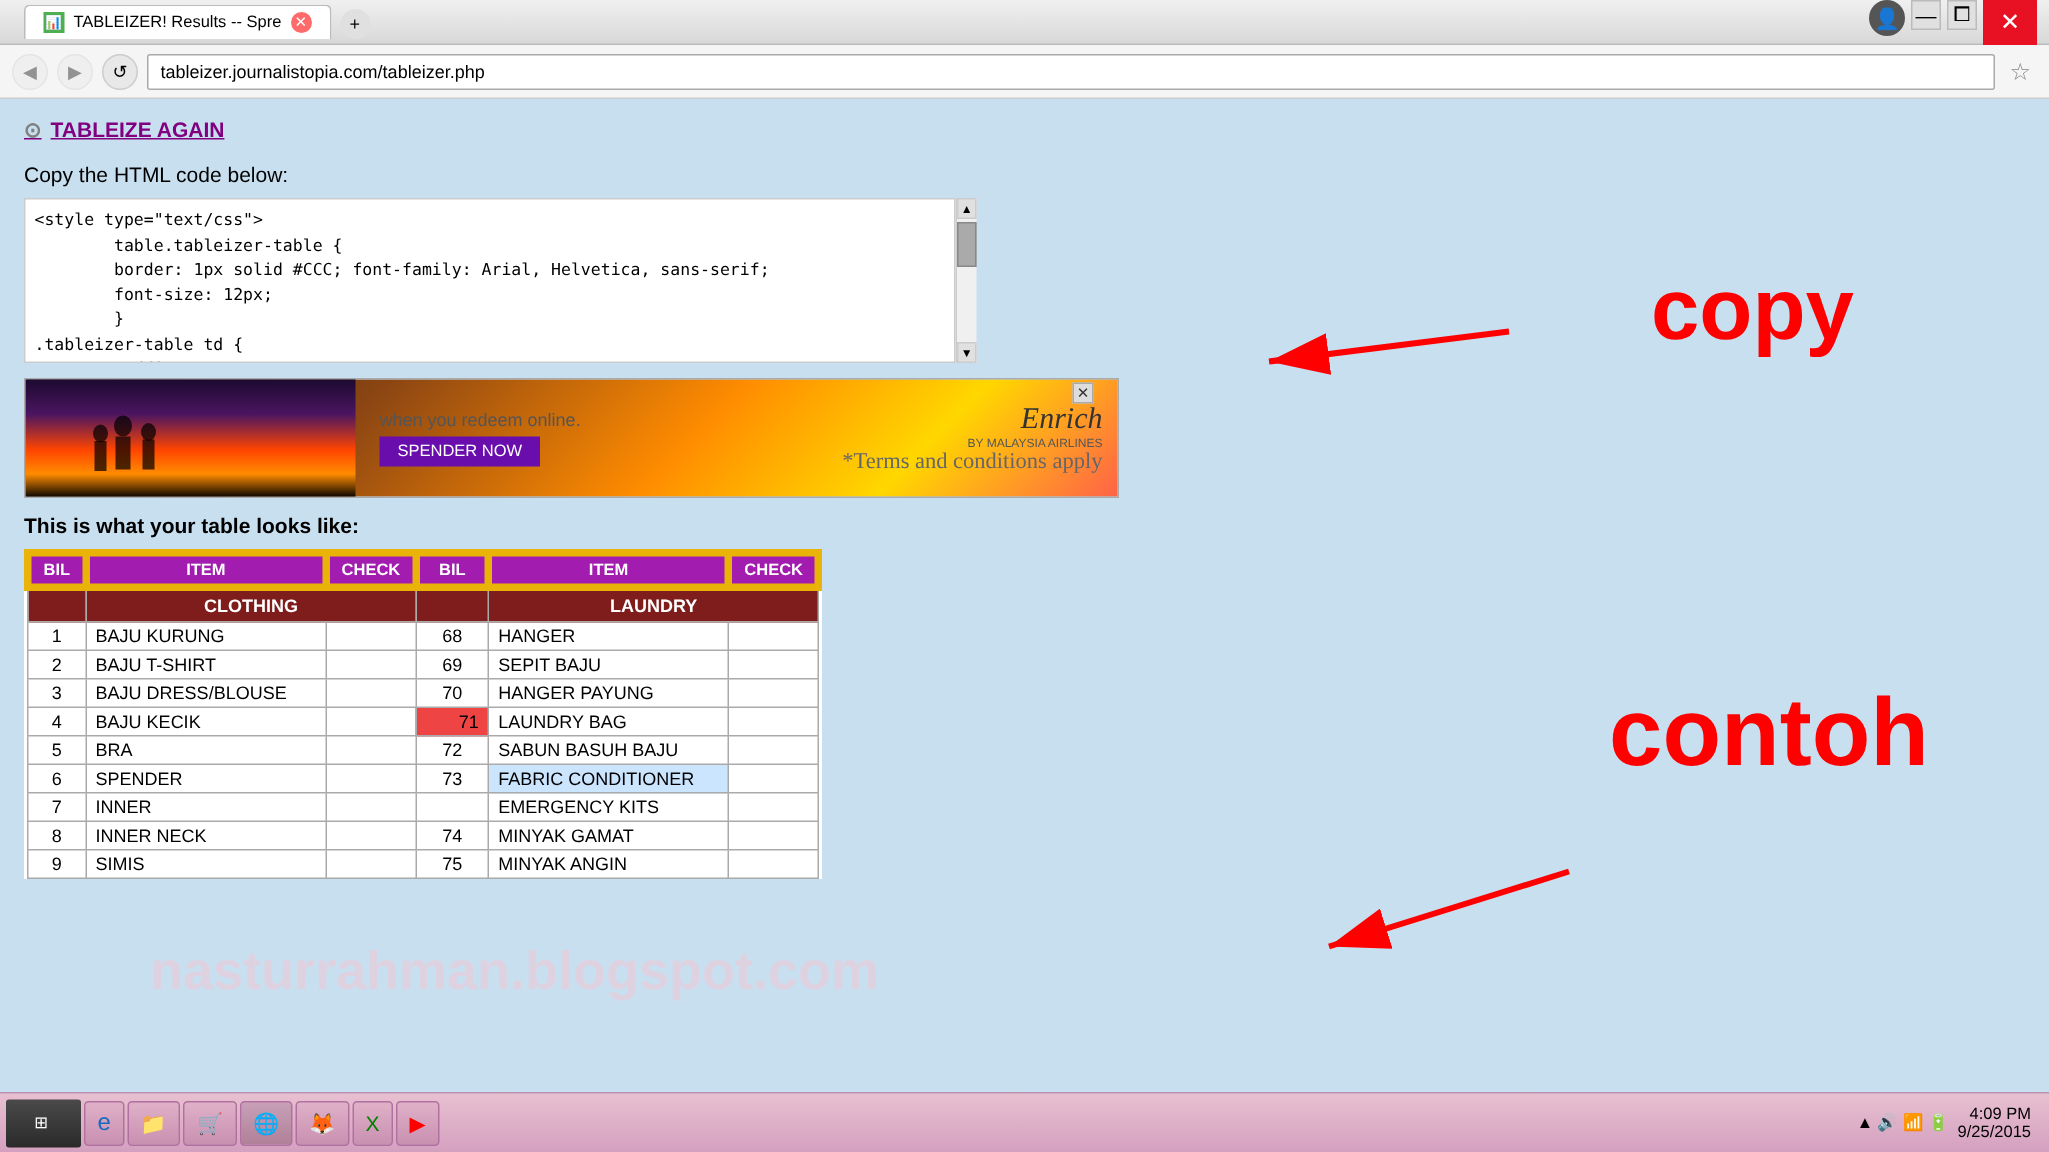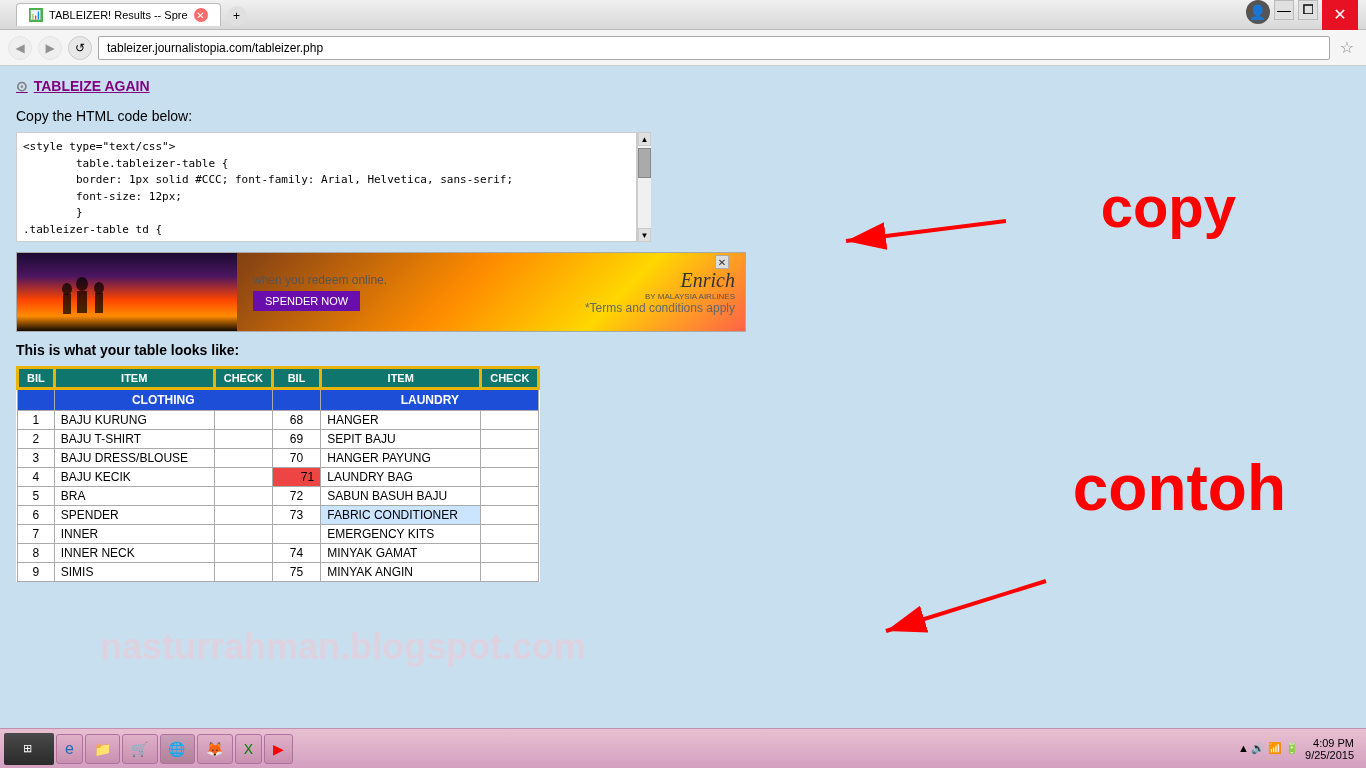--- a/index.html
+++ b/index.html
@@ -36,33 +36,33 @@
     .scrollbar-arrow { width: 100%; height: 14px; background: #e0e0e0; border: 1px solid #ccc; display: flex; align-items: center; justify-content: center; font-size: 8px; cursor: pointer; }
 
     
     .ad-banner { width: 730px; height: 80px; background: linear-gradient(135deg, #2a1a0a 0%, #8B4513 30%, #FF8C00 60%, #FFD700 80%, #FF6347 100%); margin: 10px 0; display: flex; align-items: center; overflow: hidden; position: relative; border: 1px solid #aaa; }
     .ad-sunset { width: 220px; height: 80px; background: linear-gradient(to bottom, #1a0a2e 0%, #4a1560 30%, #FF4500 60%, #FF8C00 80%, #000 100%); position: relative; overflow: hidden; }
     .ad-silhouette { position: absolute; bottom: 8px; left: 30px; width: 80px; height: 50px; }
     .ad-text-area { flex: 1; padding: 8px 16px; }
     .ad-title { color: #333; font-size: 16px; font-weight: bold; }
     .ad-subtitle { color: #555; font-size: 12px; }
     .ad-btn { background: #6a0dad; color: white; padding: 4px 12px; font-size: 11px; border: none; cursor: pointer; margin-top: 4px; display: inline-block; }
-    .ad-terms { font-size: 12px; color: #666; }
+    .ad-terms { font-size: 15px; color: #666; font-family: Liberation Serif, serif; }
     .ad-x-icon { position: absolute; top: 2px; right: 16px; background: #ddd; color: #333; width: 14px; height: 14px; font-size: 10px; display: flex; align-items: center; justify-content: center; cursor: pointer; border: 1px solid #aaa; }
 
     
     .table-label { font-size: 14px; font-weight: bold; color: #000; margin: 10px 0 8px 0; }
 
     .data-table { border-collapse: collapse; font-size: 12px; background: white; }
-    .data-table th { background: #0f766e; color: white; border: 3px solid #eab308; padding: 3px 8px; text-align: center; font-size: 11px; }
+    .data-table th { background: #a21caf; color: white; border: 5px solid #eab308; padding: 3px 8px; text-align: center; font-size: 11px; }
     .data-table td { border: 1px solid #aaa; padding: 2px 6px; white-space: nowrap; }
     .data-table td.num { text-align: center; width: 30px; }
     .data-table td.item { width: 160px; }
     .data-table td.check { width: 50px; }
-    .data-table tr.subheader td { background: #1d4ed8; color: white; font-weight: bold; text-align: center; padding: 3px 16px; }
+    .data-table tr.subheader td { background: #7f1d1d; color: white; font-weight: bold; text-align: center; padding: 3px 16px; }
     .data-table td.highlight { background: #ef4444; padding-left: 28px; }
 
     
     .watermark { position: absolute; bottom: 60px; left: 100px; color: pink; font-size: 36px; font-weight: bold; opacity: 0.4; white-space: nowrap; pointer-events: none; font-family: Arial; }
 
     
     .taskbar { height: 40px; background: linear-gradient(to bottom, #e8c0d0 0%, #d4a0c0 100%); border-top: 1px solid #c090b0; display: flex; align-items: center; padding: 0 4px; gap: 2px; }
     .start-btn { width: 50px; height: 32px; background: linear-gradient(to bottom, #4a4a4a, #2a2a2a); color: white; display: flex; align-items: center; justify-content: center; font-size: 11px; cursor: pointer; border-radius: 2px; gap: 3px; }
     .taskbar-app { height: 30px; background: linear-gradient(to bottom, #e0b0c8, #c890b0); border: 1px solid #b070a0; border-radius: 3px; padding: 0 8px; display: flex; align-items: center; gap: 4px; font-size: 11px; cursor: pointer; }
     .taskbar-app.active { background: linear-gradient(to bottom, #c8a0b8, #b08098); }

